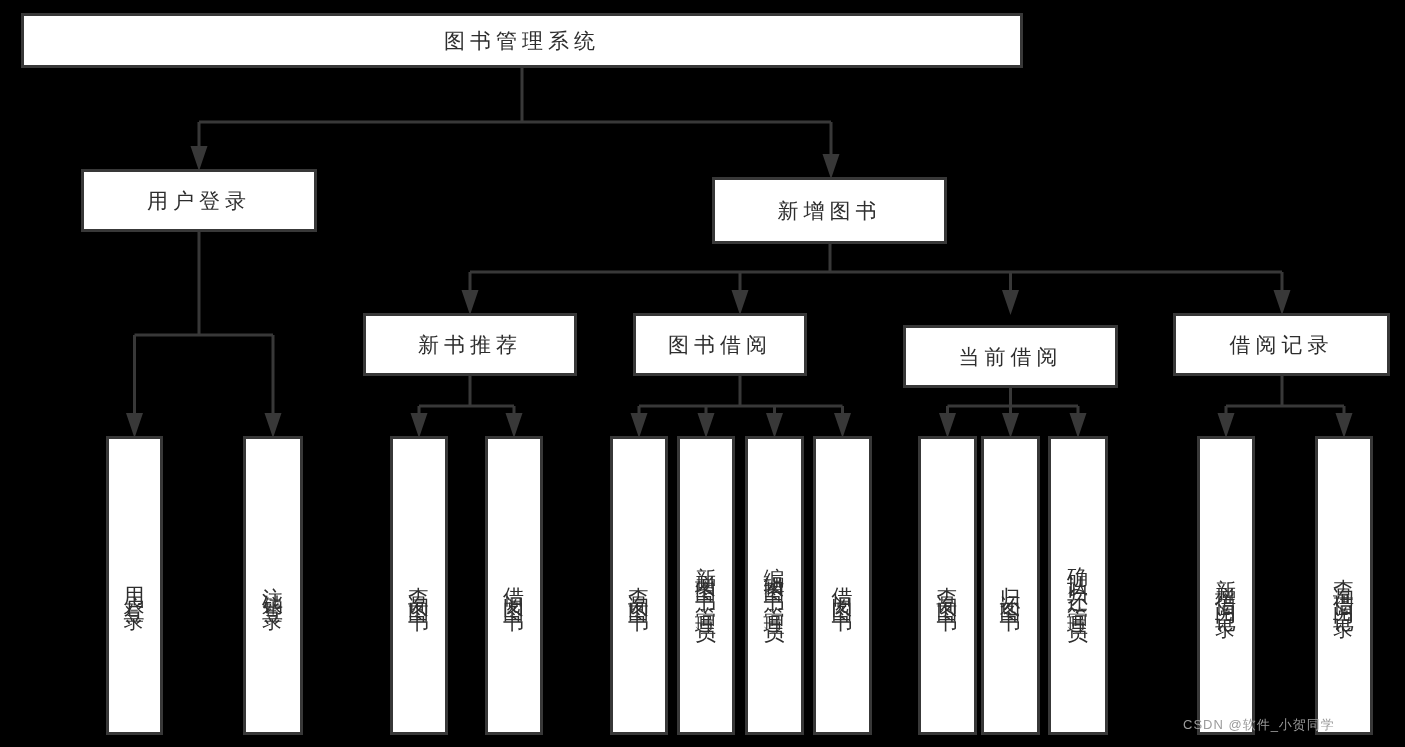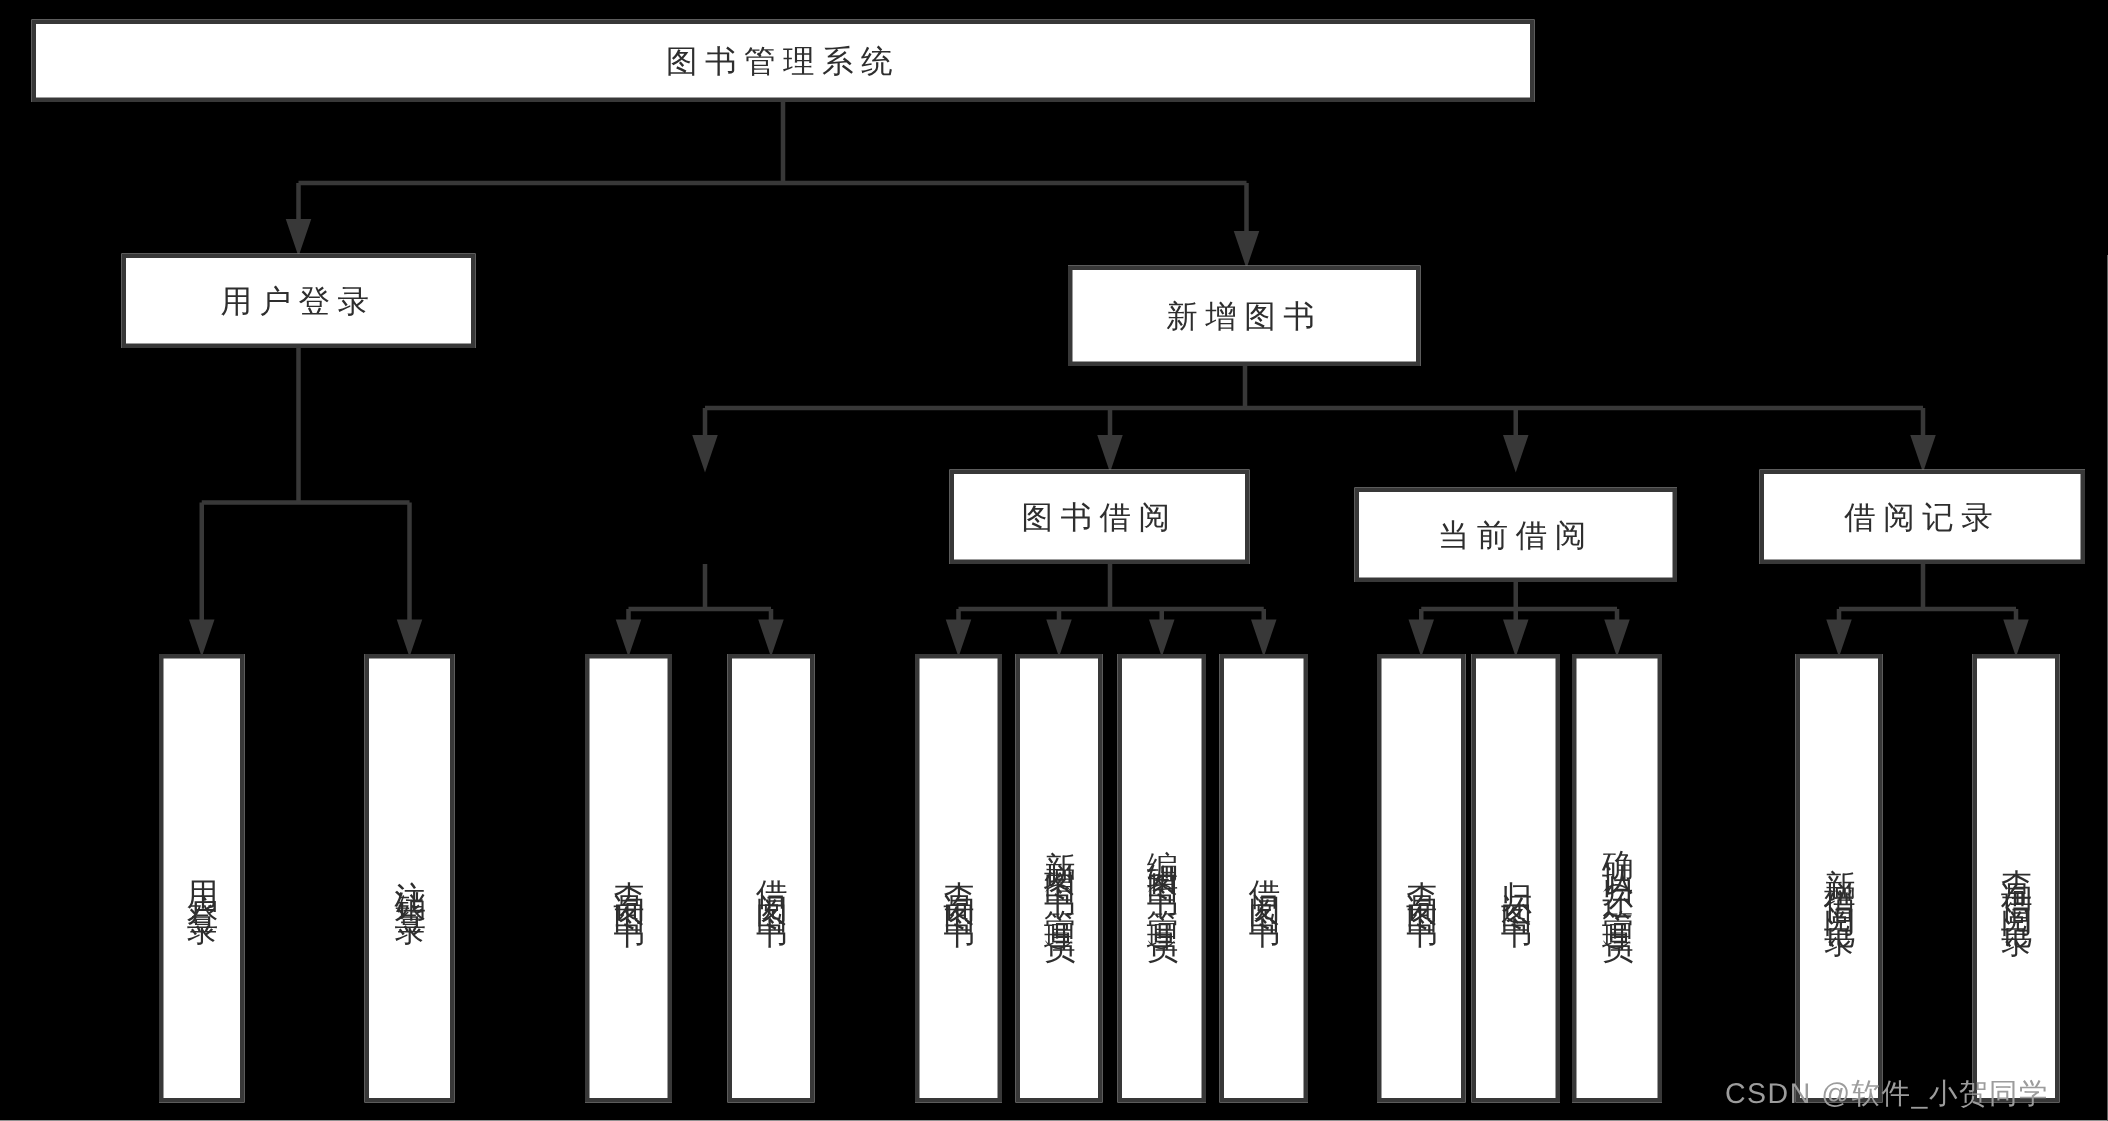--- a/index.html
+++ b/index.html
@@ -36,23 +36,23 @@
   .v-box span {
     writing-mode: vertical-rl;
     text-orientation: mixed;
     font-size: 21px;
     letter-spacing: 8px;
     line-height: 1;
     white-space: nowrap;
   }
   .watermark {
     position: absolute;
-    left: 1150px;
+    left: 1183px;
     top: 716px;
-    font-size: 19px;
+    font-size: 13px;
     color: #9c9c9c;
     letter-spacing: 1px;
     white-space: nowrap;
     z-index: 5;
   }
 </style>
 </head>
 <body>
 
 <div class="canvas">
@@ -92,21 +92,24 @@
     <span>图书管理系统</span>
   </div>
 
   <div class="box h-box" style="left:81px;top:169px;width:236px;height:63px;">
     <span>用户登录</span>
   </div>
   <div class="box h-box" style="left:712px;top:177px;width:235px;height:67px;">
     <span>新增图书</span>
   </div>
 
-  <div class="box h-box" style="left:633px;top:313px;width:200px;height:63px;">
+  <div class="box h-box" style="left:363px;top:313px;width:214px;height:63px;">
+    <span>新书推荐</span>
+  </div>
+  <div class="box h-box" style="left:633px;top:313px;width:174px;height:63px;">
     <span>图书借阅</span>
   </div>
   <div class="box h-box" style="left:903px;top:313px;width:215px;height:63px;margin-top:12px;">
     <span>当前借阅</span>
   </div>
   <div class="box h-box" style="left:1173px;top:313px;width:217px;height:63px;">
     <span>借阅记录</span>
   </div>
 
   <div class="box v-box" style="left:106px;top:436px;width:57px;height:299px;">

